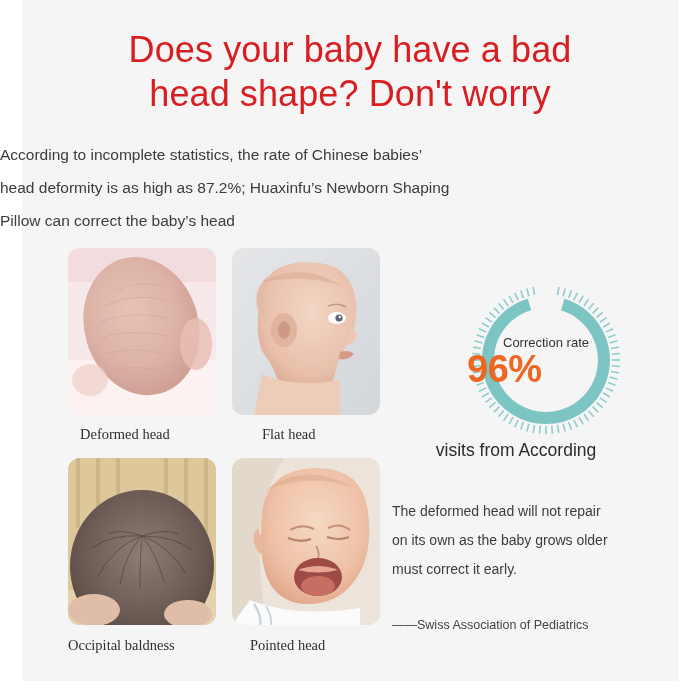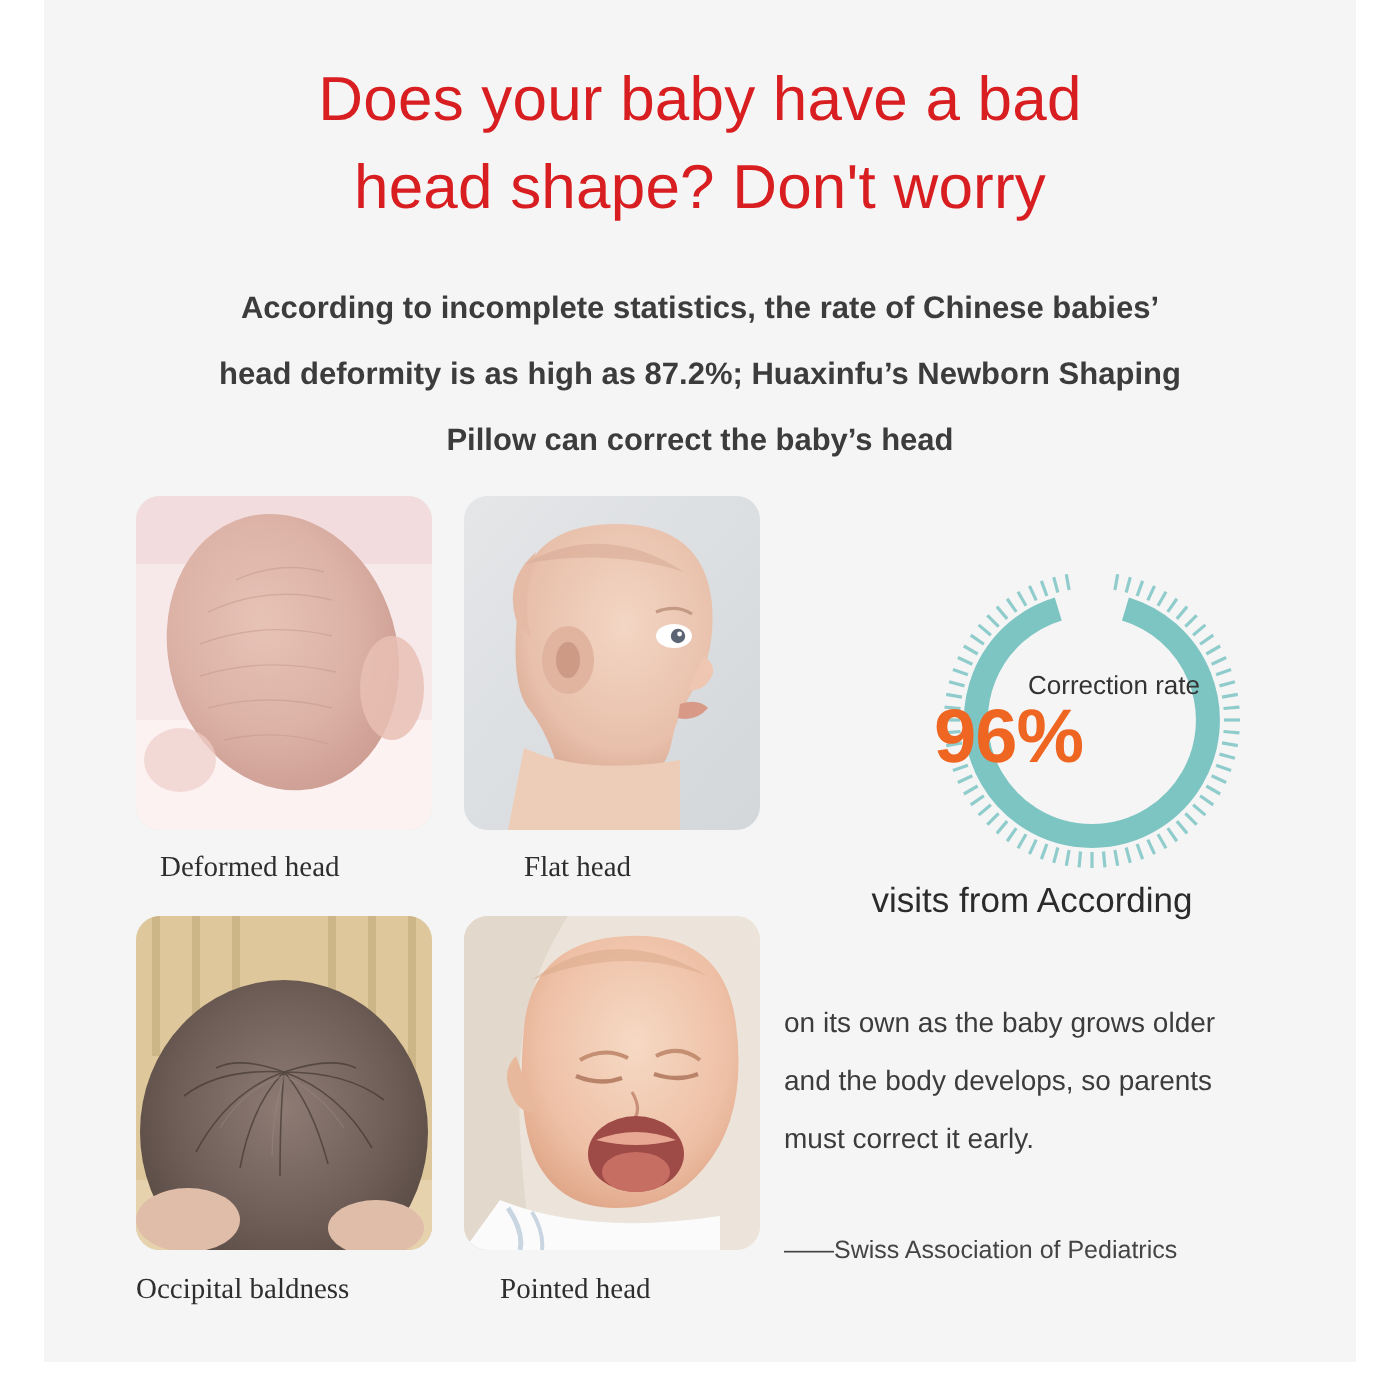--- a/index.html
+++ b/index.html
@@ -32,38 +32,36 @@
   }
 
   
   #headline {
     position: absolute;
     left: 0;
     top: 28px;
     width: 700px;
     text-align: center;
     color: #d81e20;
-    font-size: 31px;
+    font-size: 36px;
     line-height: 44px;
     font-weight: 400;
     letter-spacing: 0.1px;
   }
   #headline .hl-line { display: block; }
 
   
   #intro {
     position: absolute;
     left: 0;
     top: 138px;
     width: 700px;
-    text-align: center;
     color: #3c3c3c;
     font-size: 15.5px;
     line-height: 33px;
-    font-weight: bold;
   }
   #intro .in-line { display: block; }
 
   
   .photo-card {
     position: absolute;
     width: 148px;
     height: 167px;
     border-radius: 12px;
     overflow: hidden;
@@ -92,21 +90,21 @@
   #badge {
     position: absolute;
     left: 467px;
     top: 284px;
     width: 158px;
     height: 152px;
   }
   #badge svg { position: absolute; left: 0; top: 0; }
   #badge-label {
     position: absolute;
-    left: 11px;
+    left: 0;
     top: 51px;
     width: 158px;
     text-align: center;
     font-size: 13px;
     color: #333333;
   }
   #badge-value {
     position: absolute;
     left: 0;
     top: 64px;
@@ -378,20 +376,20 @@
     </svg>
     <div id="badge-label">Correction rate</div>
     <div id="badge-value">96%</div>
   </div>
 
   <div id="stats-heading">
     <span class="sh-line">visits from According</span>
   </div>
 
   <div id="stats-body">
+    <span class="sb-line">The deformed head will not repair</span>
     <span class="sb-line">on its own as the baby grows older</span>
-    <span class="sb-line">and the body develops, so parents</span>
     <span class="sb-line">must correct it early.</span>
   </div>
 
   <div id="attribution">——Swiss Association of Pediatrics</div>
 
 </div>
 
 </body></html>

